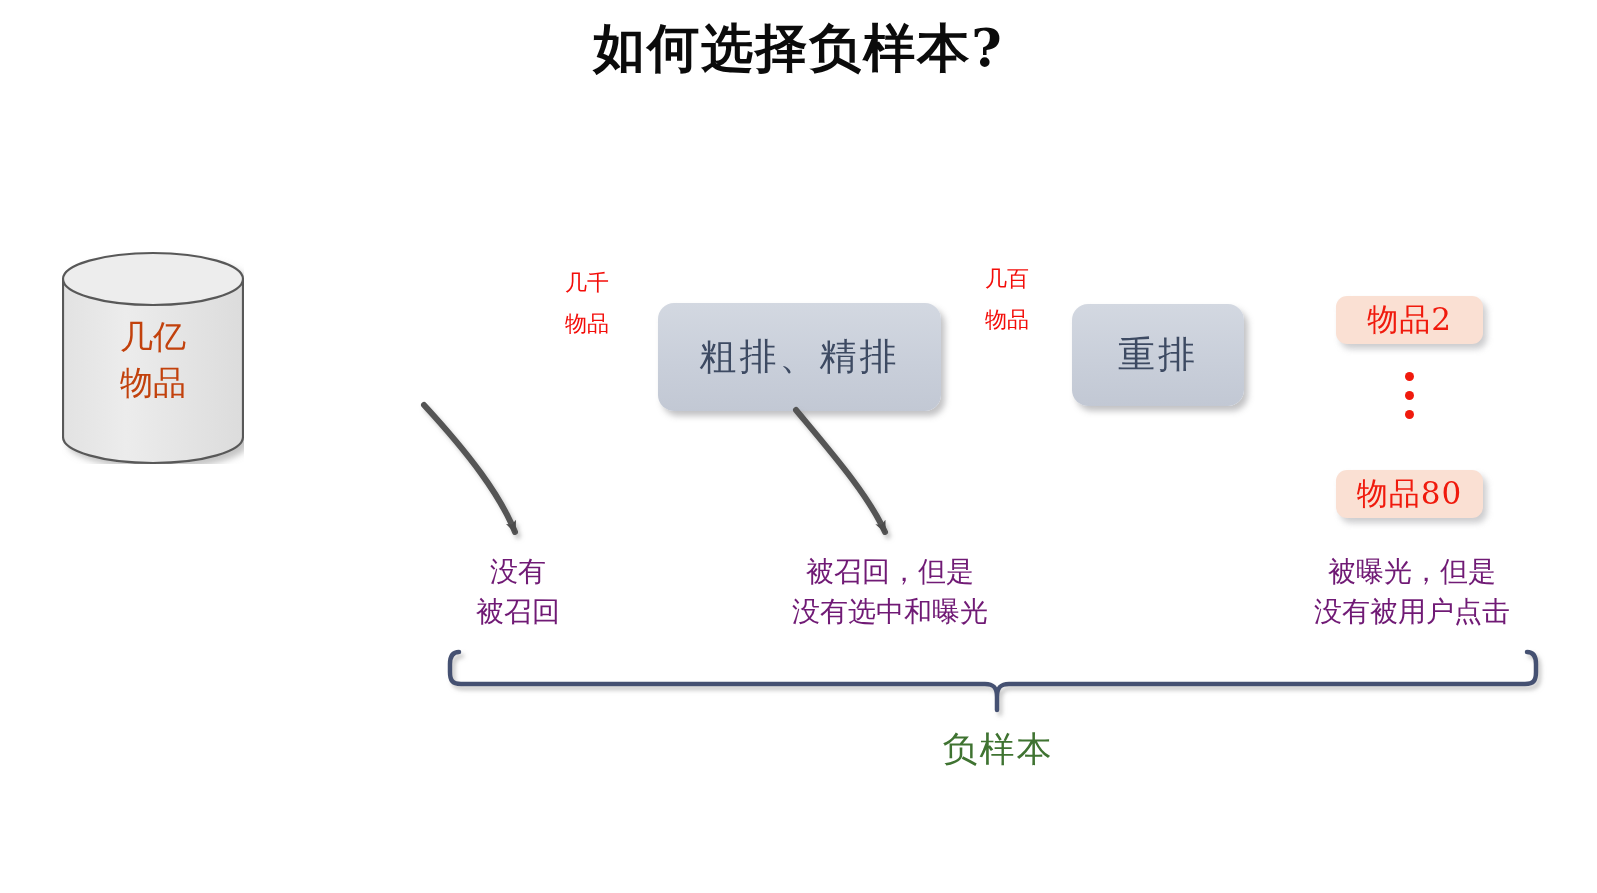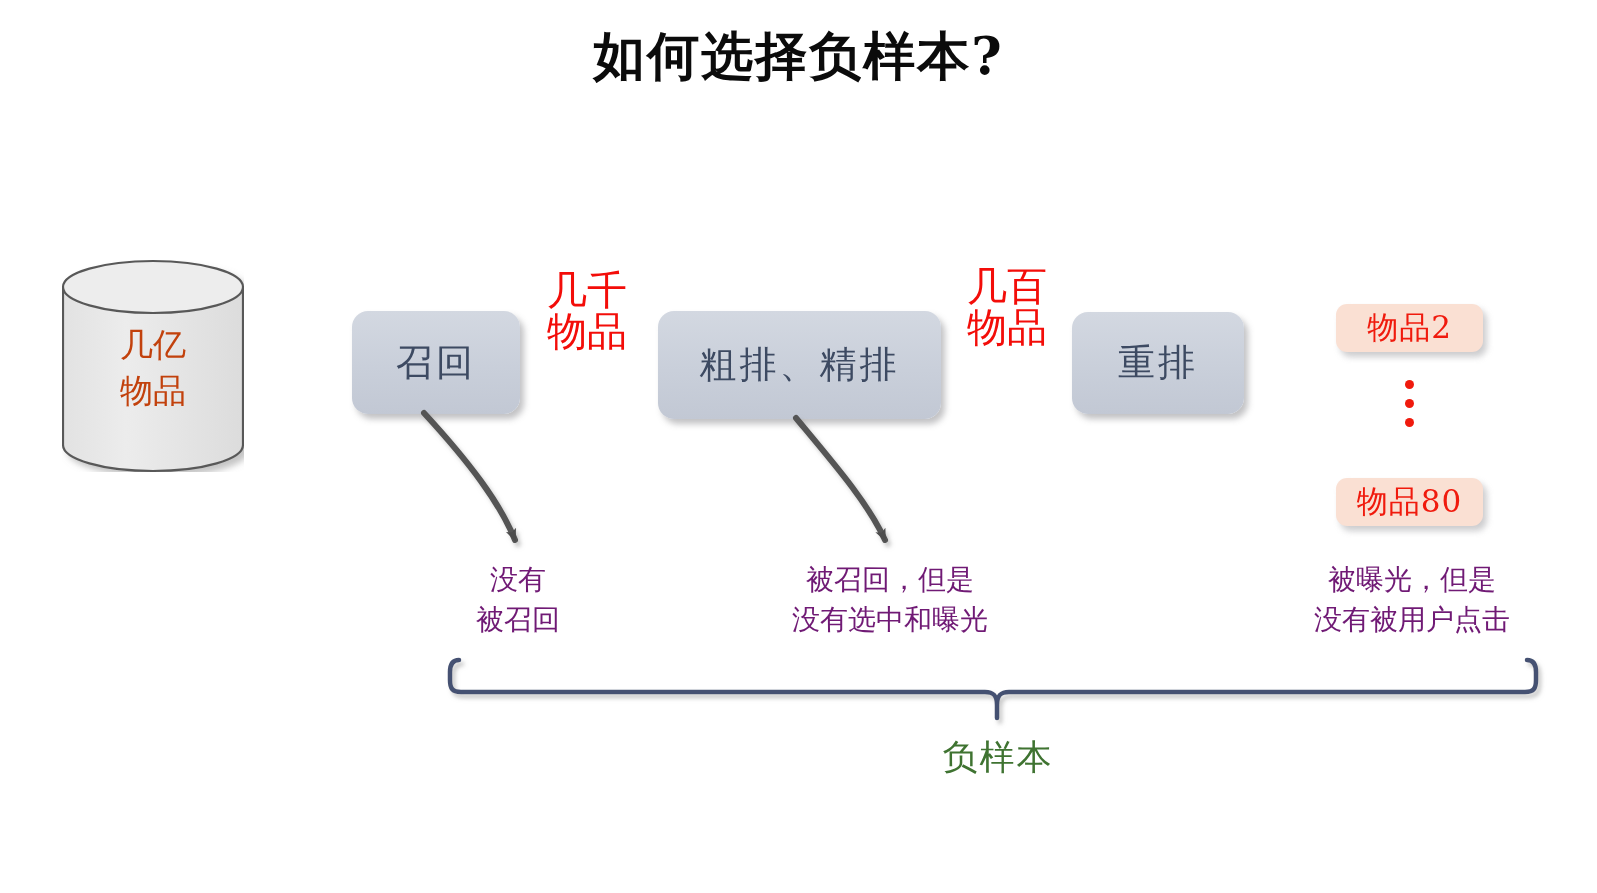--- a/index.html
+++ b/index.html
@@ -9,21 +9,21 @@
   }
   body {
     width: 1597px;
     height: 893px;
     position: relative;
     overflow: hidden;
     font-family: "Liberation Serif", "DejaVu Serif", serif;
   }
   #stage {
     position: absolute;
-    left: 0; top: 8px;
+    left: 0; top: 0;
     width: 1597px;
     height: 717px;
   }
   .abs { position: absolute; }
 
   
   #title {
     left: 0;
     top: 14px;
     width: 1597px;
@@ -71,21 +71,21 @@
     white-space: nowrap;
   }
   #box-recall   { left: 352px;  top: 303px; width: 168px; height: 103px; }
   #box-rank     { left: 658px;  top: 303px; width: 283px; height: 108px; }
   #box-rerank   { left: 1072px; top: 304px; width: 172px; height: 102px; }
 
   
   .vol-label {
     color: #f30d09;
     font-family: "DejaVu Serif", "Liberation Serif", serif;
-    font-size: 40px;
+    font-size: 22px;
     line-height: 41px;
     text-align: center;
     white-space: pre-line;
     font-weight: 500;
   }
   #vol-1 { left: 522px;  top: 262px; width: 130px; }
   #vol-2 { left: 942px;  top: 258px; width: 130px; }
 
   
   .item-box {
@@ -179,21 +179,20 @@
       </defs>
       <g filter="url(#dropShadowCyl)">
         <path d="M1,27 L1,185 A90,26 0 0 0 181,185 L181,27 Z" fill="url(#cylBody)" stroke="#595959" stroke-width="2.2"></path>
         <ellipse cx="91" cy="27" rx="90" ry="26" fill="#ededed" stroke="#595959" stroke-width="2.2"></ellipse>
       </g>
     </svg>
   </div>
   <div class="abs" id="cylinder-label">几亿
 物品</div>
 
-  <div class="abs stage-box" id="box-recall">召回</div>
   <div class="abs stage-box" id="box-rank">粗排、精排</div>
   <div class="abs stage-box" id="box-rerank">重排</div>
 
   <div class="abs vol-label" id="vol-1">几千
 物品</div>
   <div class="abs vol-label" id="vol-2">几百
 物品</div>
 
   <div class="abs item-box" id="item-1">物品2</div>
   <div class="abs" id="item-dots">

